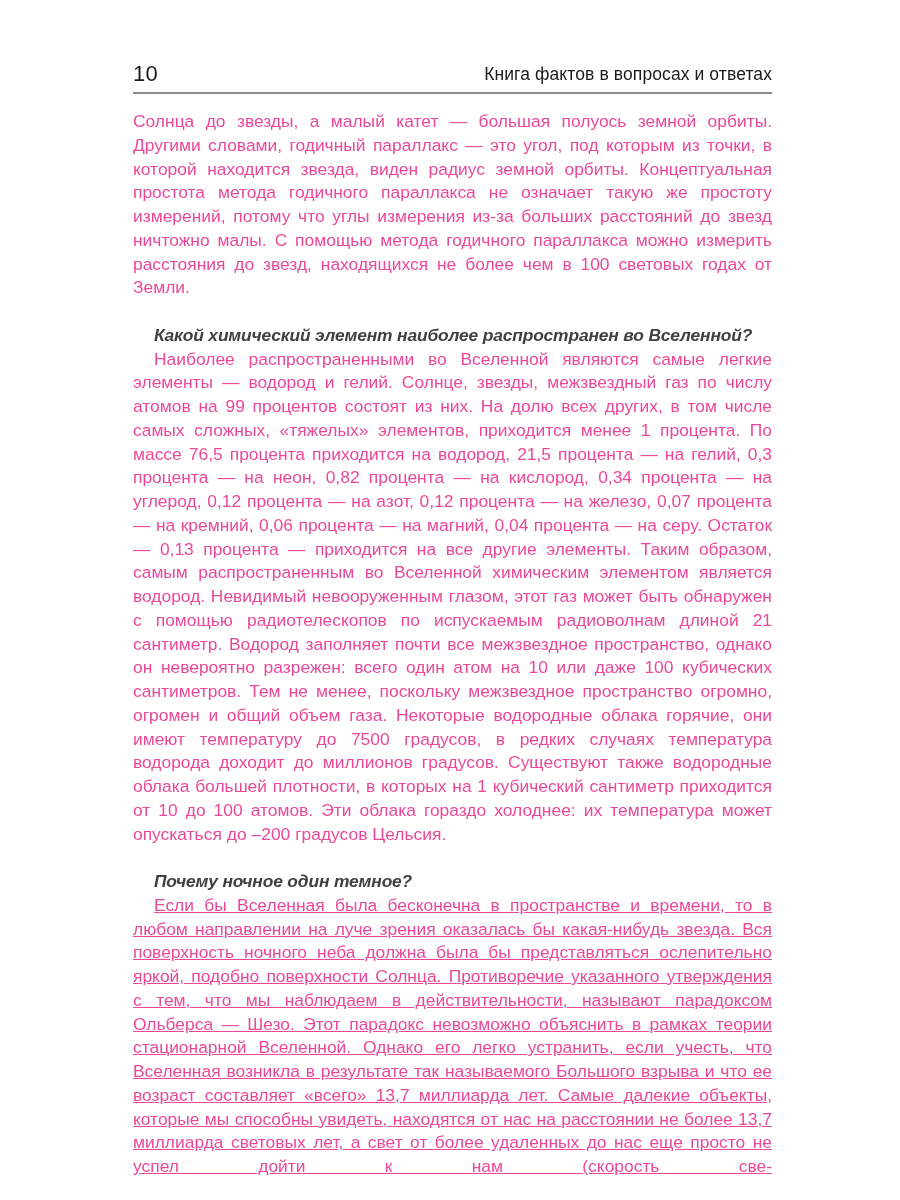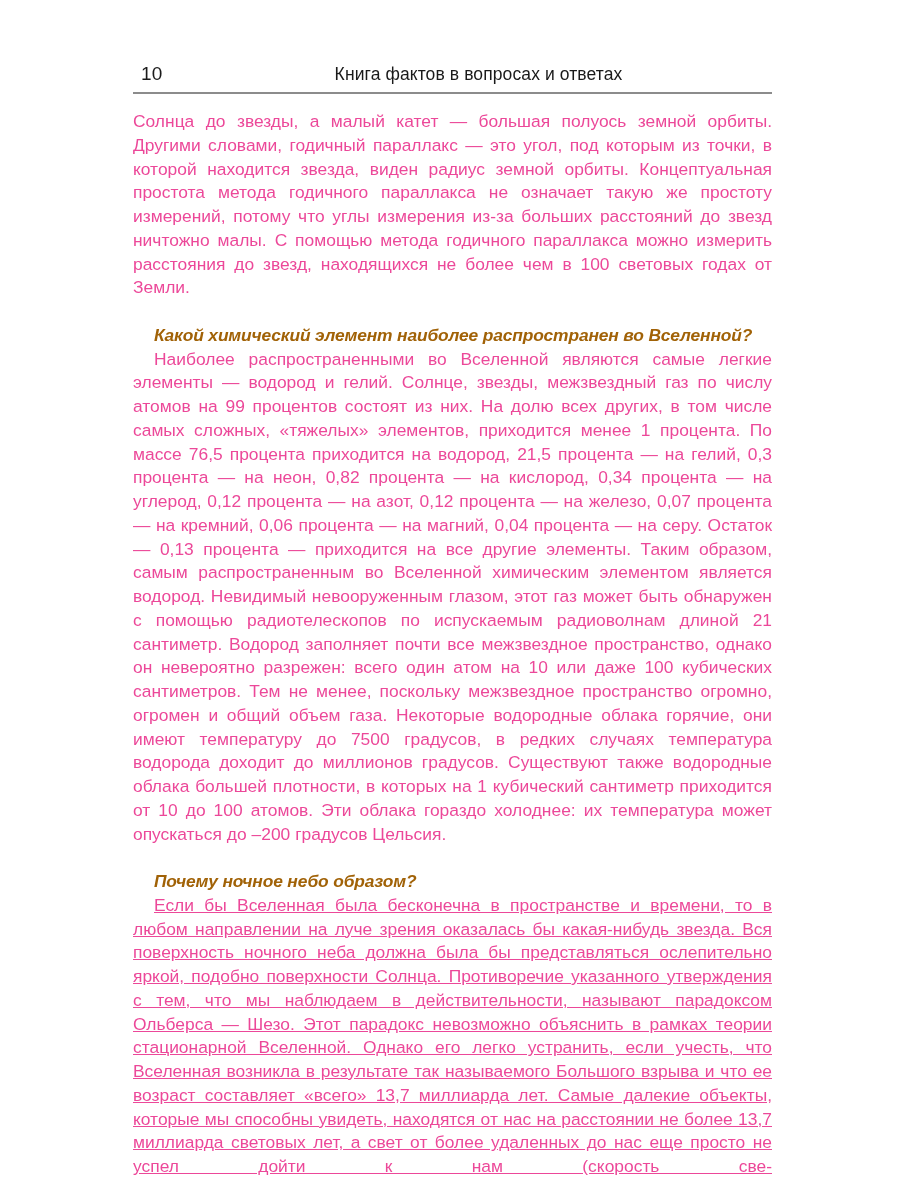--- a/index.html
+++ b/index.html
@@ -29,35 +29,35 @@
   }
 
   
   .runhead {
     position: relative;
     height: 34px;
   }
 
   .runhead-folio {
     position: absolute;
-    left: 8px;
+    left: 0;
     top: 0;
-    font-size: 19px;
+    font-size: 22px;
     line-height: 24px;
     letter-spacing: 0.2px;
     color: #1a1a1a;
     white-space: nowrap;
   }
 
   .runhead-title {
     position: absolute;
     left: 0;
     right: 0;
     top: 0;
-    text-align: center;
+    text-align: right;
     font-size: 17.5px;
     line-height: 24px;
     letter-spacing: 0.1px;
     color: #1a1a1a;
     white-space: nowrap;
     padding-left: 52px;
   }
 
   .runhead-rule {
     position: absolute;
@@ -97,21 +97,21 @@
   }
 
   h2.qhead {
     margin: 0;
     font-size: 17.4px;
     line-height: 23.75px;
     font-weight: bold;
     font-style: italic;
     text-indent: 21px;
     letter-spacing: -0.15px;
-    color: #a16207;
+    color: #404040;
     font-stretch: condensed;
   }
 
   .gap-before-head { height: 23.75px; }
 </style>
 </head>
 <body>
 
 <div class="page">
 
@@ -128,19 +128,19 @@
       <p class="para cont">Солнца до звезды, а малый катет — большая полуось земной орбиты. Другими словами, годичный параллакс — это угол, под которым из точки, в которой находится звезда, виден радиус земной орбиты. Концептуальная простота метода годичного параллакса не означает такую же простоту измерений, потому что углы измерения из-за больших расстояний до звезд ничтожно малы. С помощью метода годичного параллакса можно измерить расстояния до звезд, находящихся не более чем в 100 световых годах от Земли.</p>
 
       <div class="gap-before-head"></div>
 
       <h2 class="qhead">Какой химический элемент наиболее распространен во Вселенной?</h2>
 
       <p class="para">Наиболее распространенными во Вселенной являются самые легкие элементы — водород и гелий. Солнце, звезды, межзвездный газ по числу атомов на 99 процентов состоят из них. На долю всех других, в том числе самых сложных, «тяжелых» элементов, приходится менее 1 процента. По массе 76,5 процента приходится на водород, 21,5 процента — на гелий, 0,3 процента — на неон, 0,82 процента — на кислород, 0,34 процента — на углерод, 0,12 процента — на азот, 0,12 процента — на железо, 0,07 процента — на кремний, 0,06 процента — на магний, 0,04 процента — на серу. Остаток — 0,13 процента — приходится на все другие элементы. Таким образом, самым распространенным во Вселенной химическим элементом является водород. Невидимый невооруженным глазом, этот газ может быть обнаружен с помощью радиотелескопов по испускаемым радиоволнам длиной 21 сантиметр. Водород заполняет почти все межзвездное пространство, однако он невероятно разрежен: всего один атом на 10 или даже 100 кубических сантиметров. Тем не менее, поскольку межзвездное пространство огромно, огромен и общий объем газа. Некоторые водородные облака горячие, они имеют температуру до 7500 градусов, в редких случаях температура водорода доходит до миллионов градусов. Существуют также водородные облака большей плотности, в которых на 1 кубический сантиметр приходится от 10 до 100 атомов. Эти облака гораздо холоднее: их температура может опускаться до –200 градусов Цельсия.</p>
 
       <div class="gap-before-head"></div>
 
-      <h2 class="qhead">Почему ночное небо образом?</h2>
+      <h2 class="qhead">Почему ночное один темное?</h2>
 
       <p class="para cut">Если бы Вселенная была бесконечна в пространстве и времени, то в любом направлении на луче зрения оказалась бы какая-нибудь звезда. Вся поверхность ночного неба должна была бы представляться ослепительно яркой, подобно поверхности Солнца. Противоречие указанного утверждения с тем, что мы наблюдаем в действительности, называют парадоксом Ольберса — Шезо. Этот парадокс невозможно объяснить в рамках теории стационарной Вселенной. Однако его легко устранить, если учесть, что Вселенная возникла в результате так называемого Большого взрыва и что ее возраст составляет «всего» 13,7 миллиарда лет. Самые далекие объекты, которые мы способны увидеть, находятся от нас на расстоянии не более 13,7 миллиарда световых лет, а свет от более удаленных до нас еще просто не успел дойти к нам (скорость све-</p>
 
     </div>
   </div>
 </div>
 
 </body></html>

